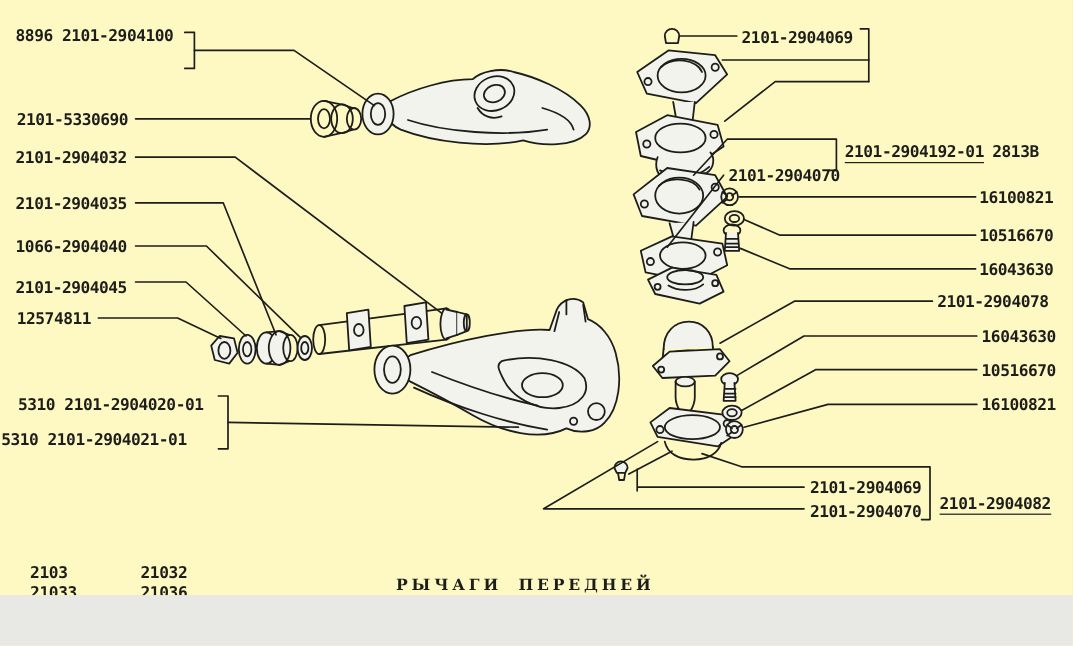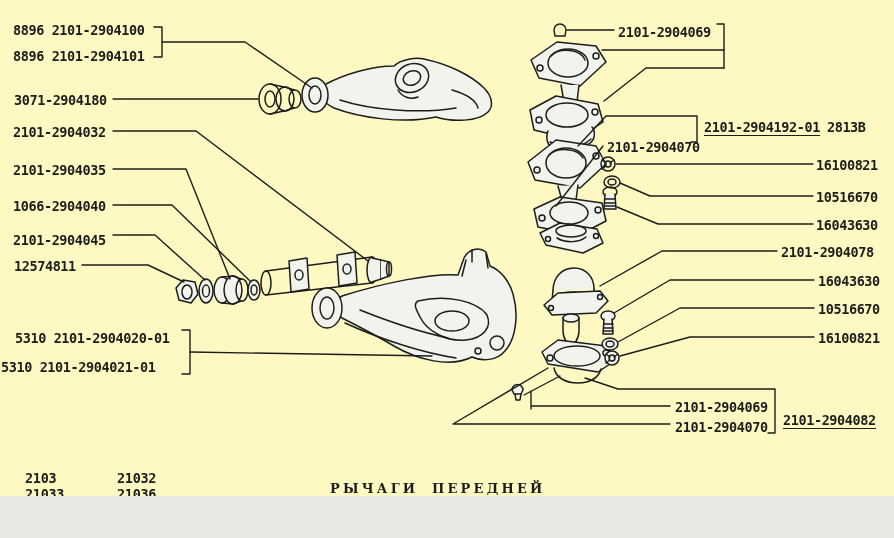--- a/index.html
+++ b/index.html
@@ -190,22 +190,21 @@
       <path d="M614,313 L670,280 L814,280"></path>
       <path d="M618,342 L680,308 L814,308"></path>
       <path d="M620,356 L690,337 L814,337"></path>
       <path d="M585,378 L618,389 L775,389 L775,433 L768,433"></path>
       <path d="M524,395 L560,376 M531,391 L531,409 M531,406 L670,406"></path>
       <path d="M548,368 L453,424 L670,424"></path>
     </g>
   </svg>
 
   <div class="lbl" style="left:13px;top:22px">8896 2101-2904100</div>
-  <div class="lbl" style="left:13px;top:48px">8896 2101-2904101</div>
-  <div class="lbl" style="left:14px;top:92px">3071-2904180</div>
+  <div class="lbl" style="left:14px;top:92px">2101-5330690</div>
   <div class="lbl" style="left:13px;top:124px">2101-2904032</div>
   <div class="lbl" style="left:13px;top:162px">2101-2904035</div>
   <div class="lbl" style="left:13px;top:198px">1066-2904040</div>
   <div class="lbl" style="left:13px;top:232px">2101-2904045</div>
   <div class="lbl" style="left:14px;top:258px">12574811</div>
   <div class="lbl" style="left:15px;top:330px">5310 2101-2904020-01</div>
   <div class="lbl" style="left:1px;top:359px">5310 2101-2904021-01</div>
 
   <div class="lbl" style="left:618px;top:24px">2101-2904069</div>
   <div class="lbl" style="left:704px;top:119px">

